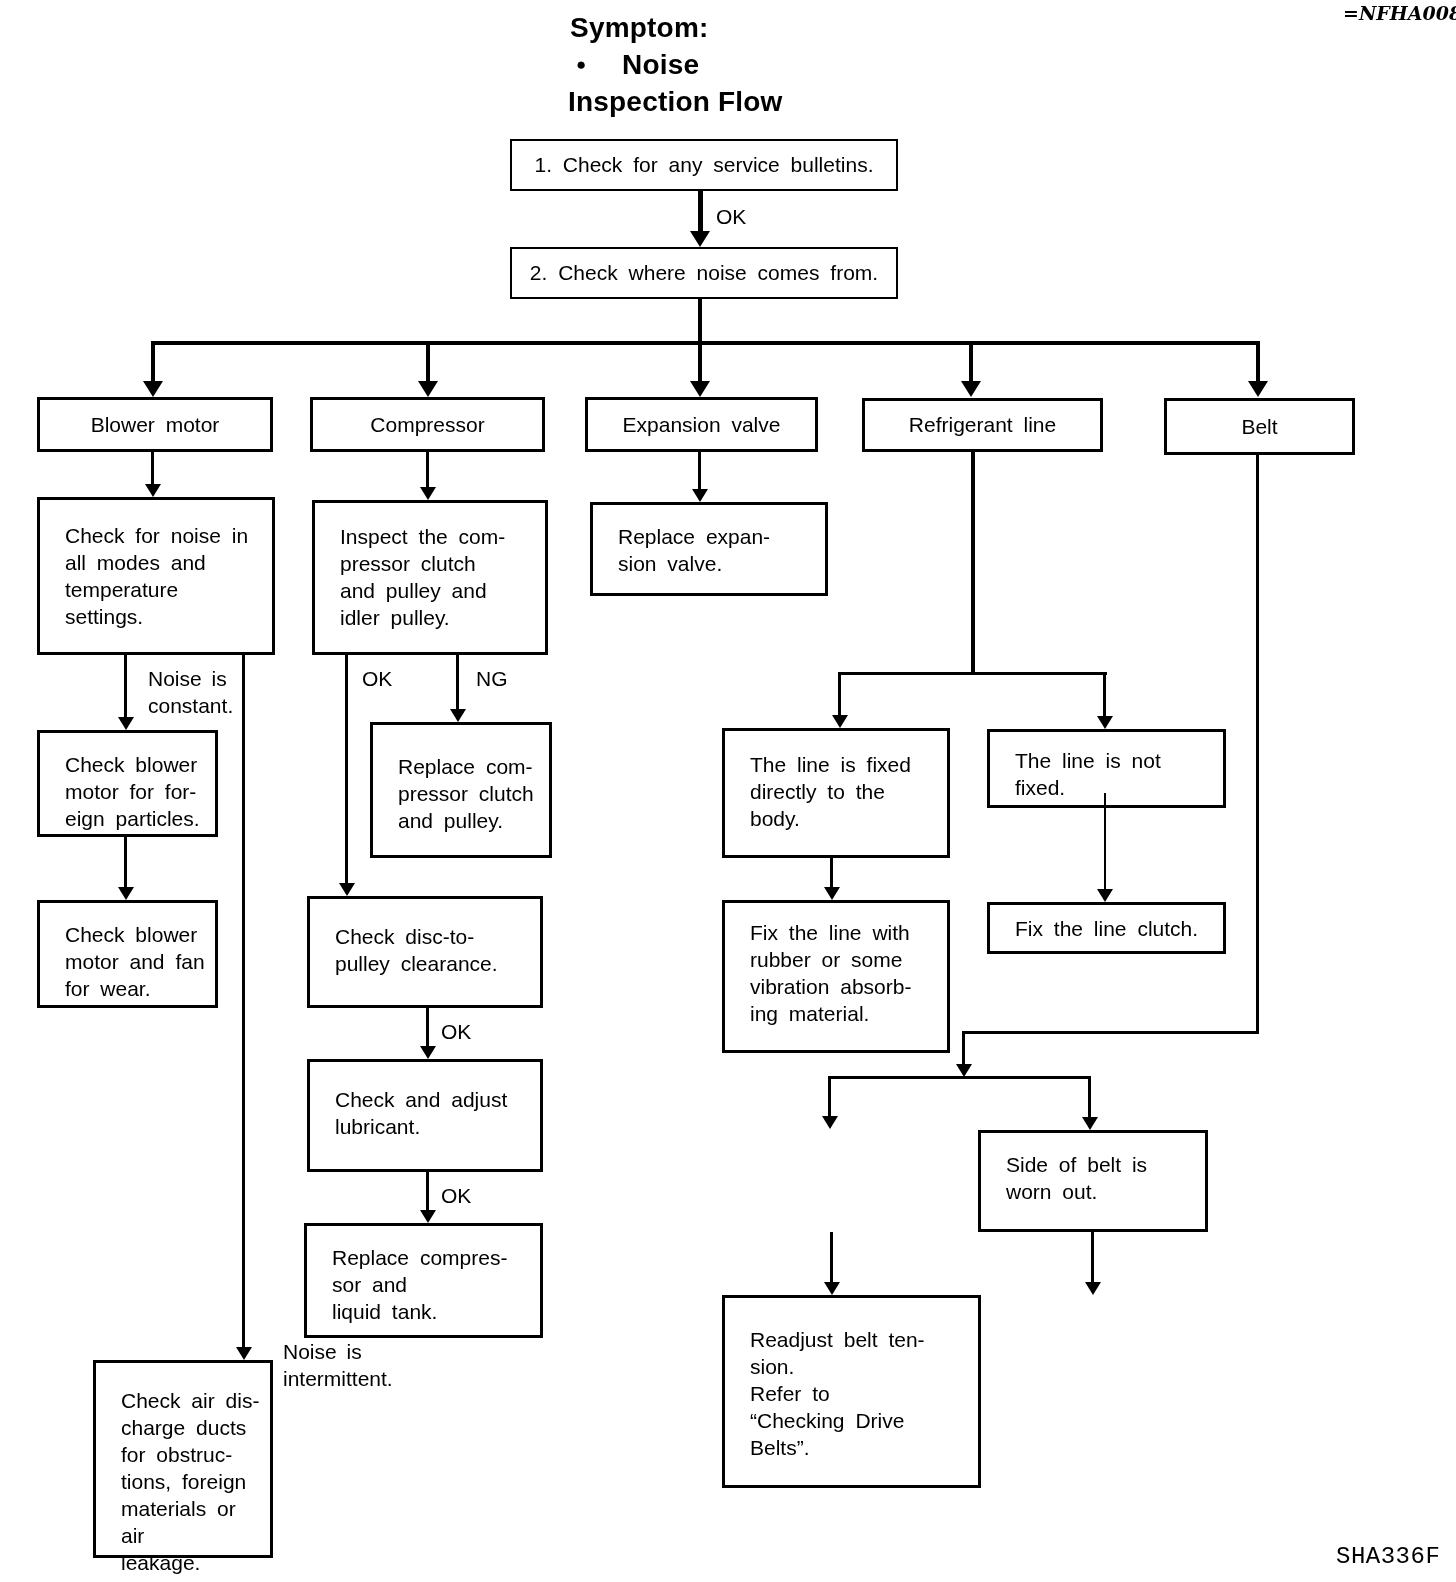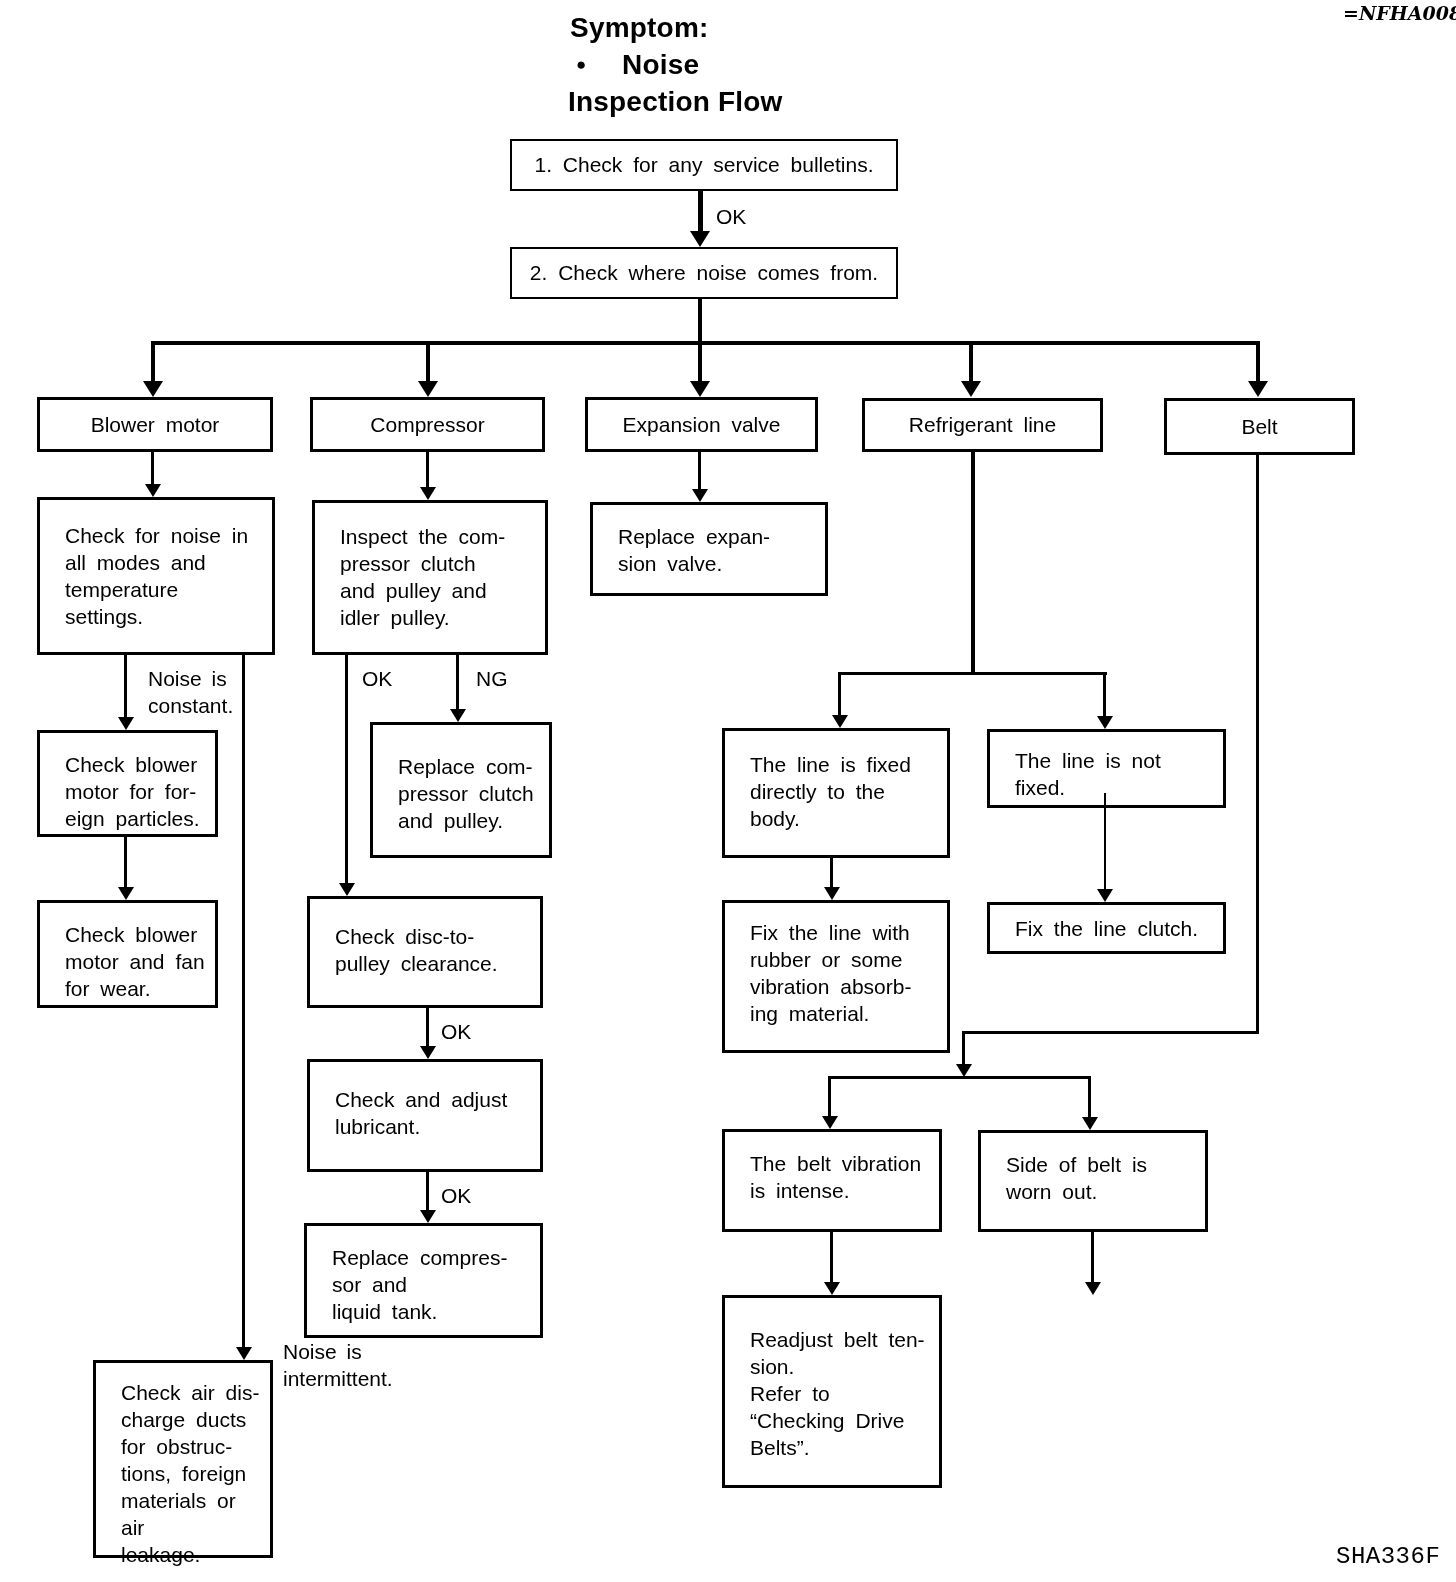--- a/index.html
+++ b/index.html
@@ -90,21 +90,21 @@
 motor for for-
 eign particles.</div>
   <div class="ln" style="left:124px;top:837px;width:3px;height:52px;"></div>
   <div class="ar" style="left:118px;top:887px;"></div>
   <div class="box btxt" style="left:37px;top:900px;width:181px;height:108px;padding-top:18px;">Check blower
 motor and fan
 for wear.</div>
 
   <div class="lbl" style="left:283px;top:1330px;">Noise is
 intermittent.</div>
-  <div class="box btxt" style="left:93px;top:1360px;width:180px;height:198px;padding-top:16px;">Check air dis-
+  <div class="box btxt" style="left:93px;top:1360px;width:180px;height:198px;padding-top:24px;">Check air dis-
 charge ducts
 for obstruc-
 tions, foreign
 materials or air
 leakage.</div>
 
   <div class="ln" style="left:426px;top:452px;width:3px;height:37px;"></div>
   <div class="ar" style="left:420px;top:487px;"></div>
   <div class="box btxt" style="left:312px;top:500px;width:236px;height:155px;padding-top:20px;">Inspect the com-
 pressor clutch
@@ -170,31 +170,29 @@
   <div class="ln" style="left:1256px;top:455px;width:3px;height:578px;"></div>
   <div class="ln" style="left:962px;top:1031px;width:297px;height:3px;"></div>
   <div class="ln" style="left:962px;top:1031px;width:3px;height:34px;"></div>
   <div class="ar" style="left:956px;top:1064px;"></div>
   <div class="ln" style="left:828px;top:1076px;width:263px;height:3px;"></div>
   <div class="ln" style="left:828px;top:1076px;width:3px;height:41px;"></div>
   <div class="ar" style="left:822px;top:1116px;"></div>
   <div class="ln" style="left:1088px;top:1076px;width:3px;height:42px;"></div>
   <div class="ar" style="left:1082px;top:1117px;"></div>
 
-  <div class="box btxt" style="left:722px;top:1129px;width:220px;height:103px;padding-top:18px;">The belt vibration
-is intense.</div>
   <div class="box btxt" style="left:978px;top:1130px;width:230px;height:102px;padding-top:18px;">Side of belt is
 worn out.</div>
 
   <div class="ln" style="left:830px;top:1232px;width:3px;height:51px;"></div>
   <div class="ar" style="left:824px;top:1282px;"></div>
   <div class="ln" style="left:1091px;top:1232px;width:3px;height:51px;"></div>
   <div class="ar" style="left:1085px;top:1282px;"></div>
 
-  <div class="box btxt" style="left:722px;top:1295px;width:220px;height:193px;padding-top:28px;">Readjust belt ten-
+  <div class="box btxt" style="left:722px;top:1295px;width:259px;height:193px;padding-top:28px;">Readjust belt ten-
 sion.
 Refer to
 “Checking Drive
 Belts”.</div>
 
   <div class="figcode" style="left:1336px;top:1543px;">SHA336F</div>
 
 </div>
 
 </body></html>

